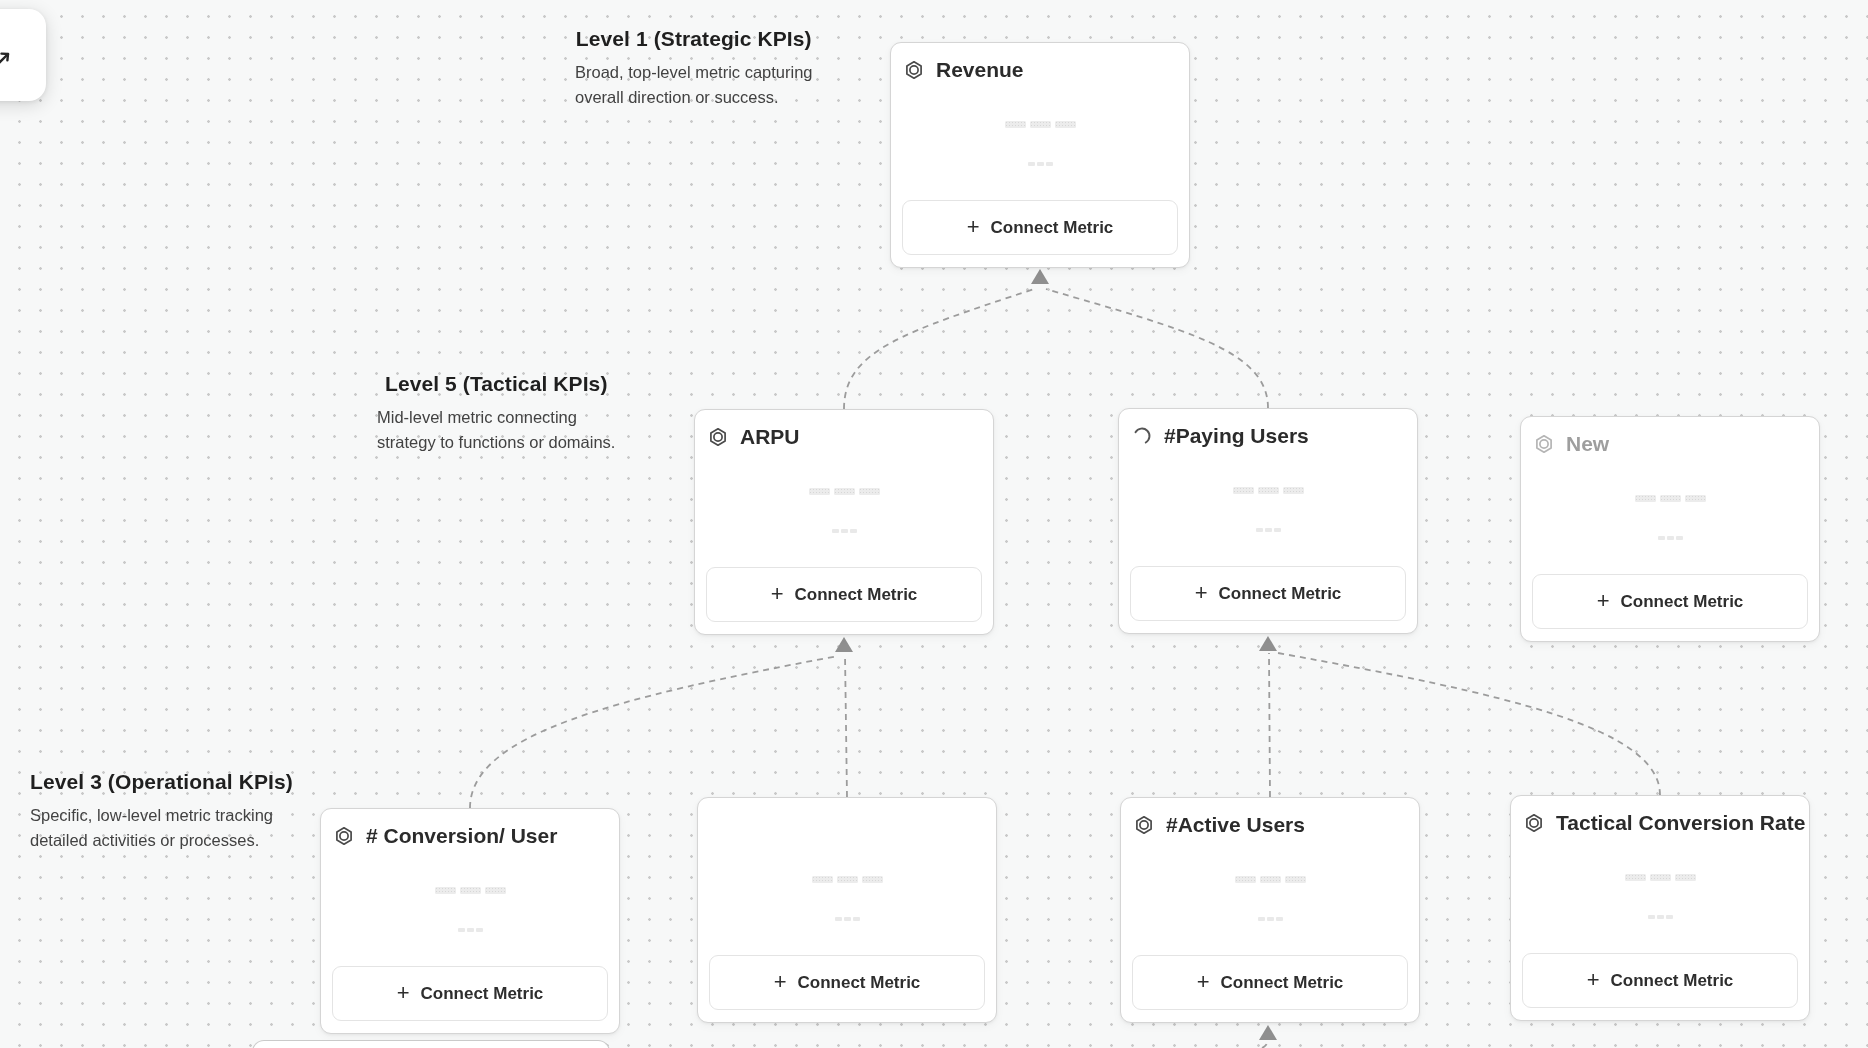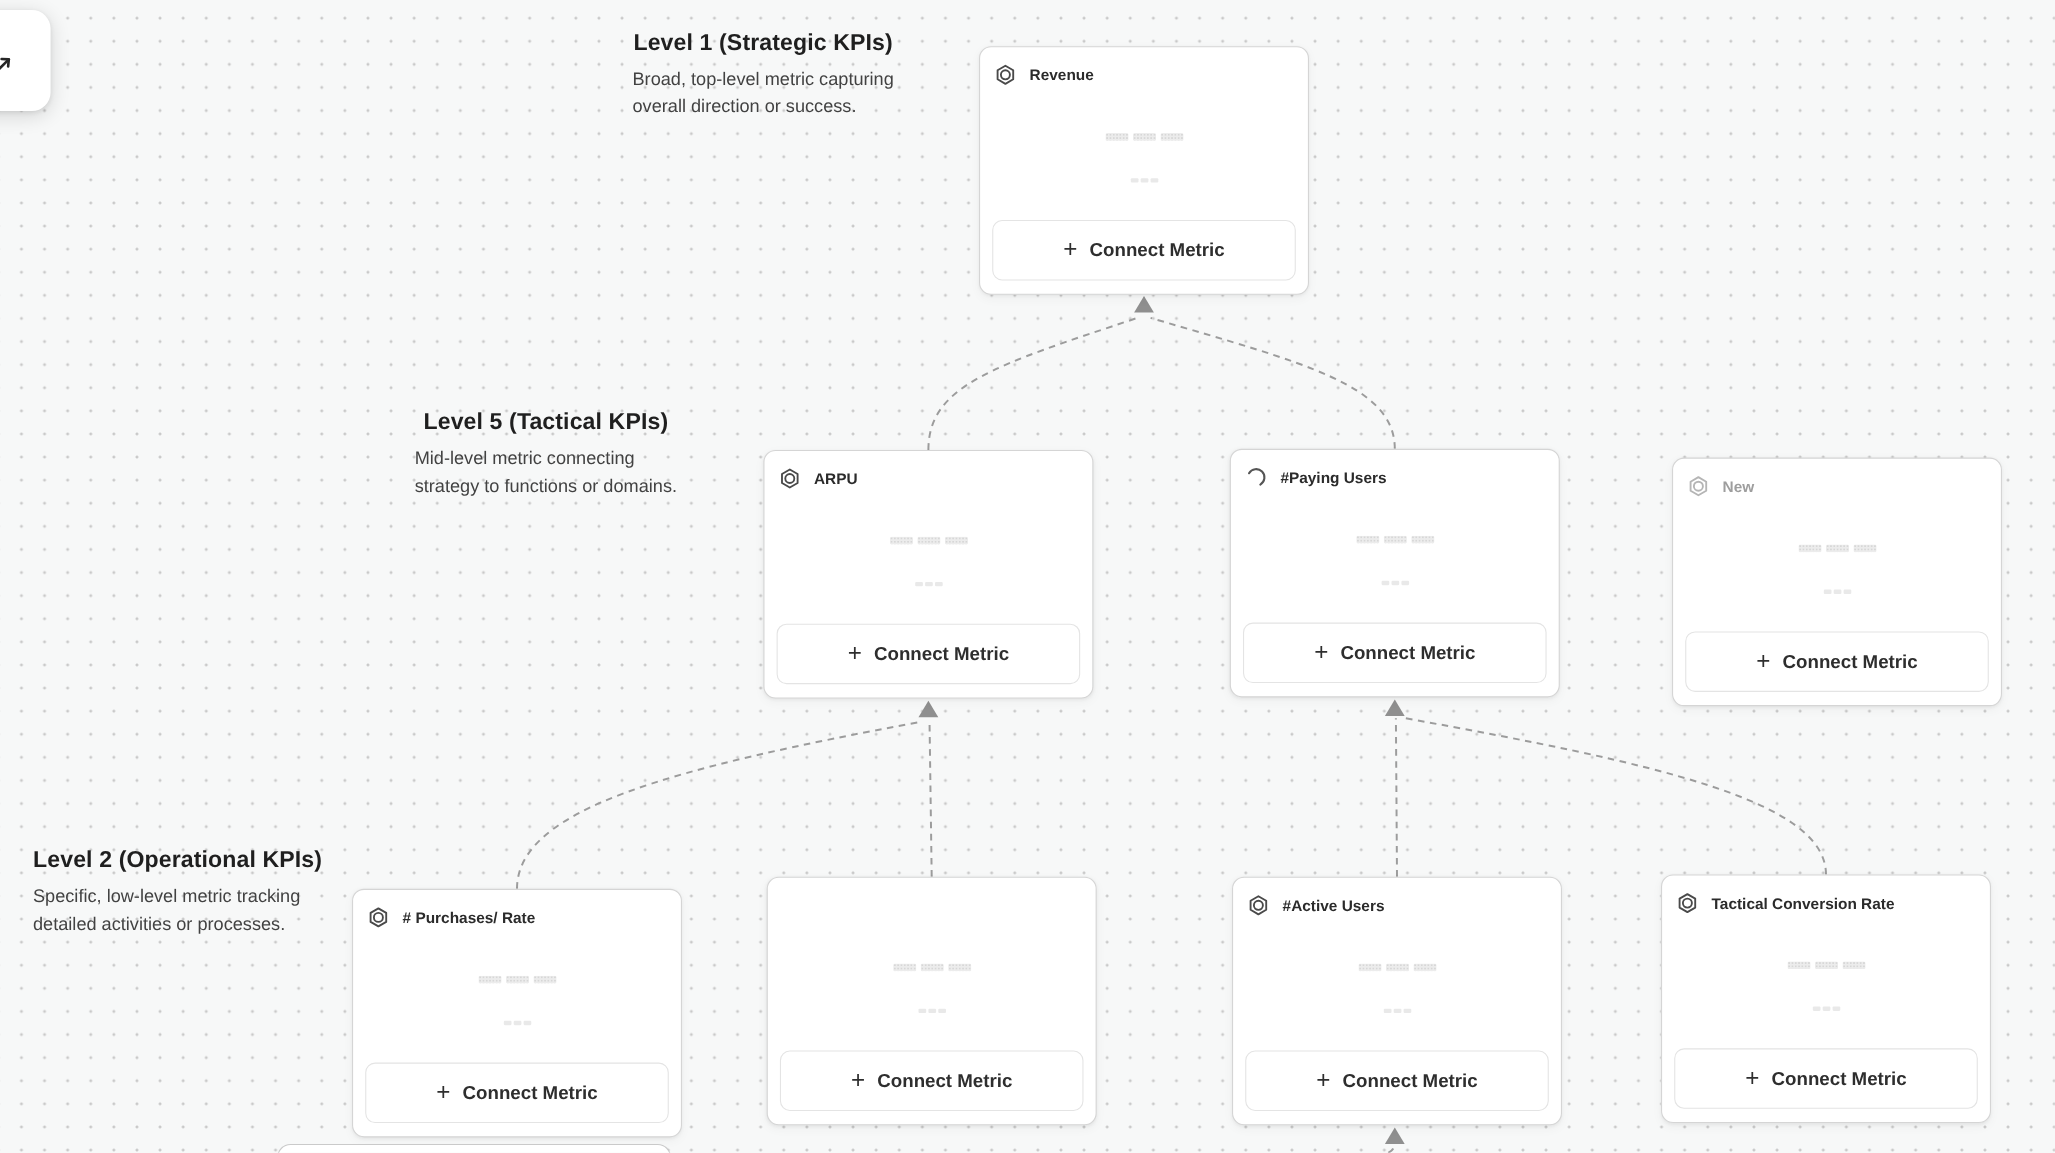--- a/index.html
+++ b/index.html
@@ -21,21 +21,21 @@
   .level-desc{margin:9px 0 0 0;font-size:16.5px;line-height:25px;color:#424242;white-space:pre-line;}
   
   .card{
     position:absolute;z-index:3;width:300px;height:226px;box-sizing:border-box;
     background:#fff;border:1px solid #d5d5d5;border-radius:11px;
     box-shadow:0 1px 3px rgba(0,0,0,.05),0 3px 10px rgba(0,0,0,.04);
     cursor:pointer;
   }
   .card-header{display:flex;align-items:center;gap:12px;padding:15px 14px 0 13px;}
   .icon-wrap{width:20px;height:20px;flex:0 0 20px;color:#4a4a4a;display:flex;align-items:center;justify-content:center;}
-  .card-title{font-size:14px;font-weight:bold;color:#2b2b2b;white-space:nowrap;}
+  .card-title{font-size:21px;font-weight:bold;color:#2b2b2b;white-space:nowrap;}
   .card.muted .icon-wrap{color:#b5b5b5;}
   .card.muted .card-title{color:#9e9e9e;}
   .sk-row{position:absolute;left:0;right:0;display:flex;justify-content:center;}
   .sk-row-1{top:78px;gap:4px;}
   .sk-row-1 i{
     display:block;width:21px;height:7px;border-radius:1.5px;
     background-color:#ececec;
     background-image:radial-gradient(#d7d7d7 34%,transparent 36%);
     background-size:3px 3px;
   }
@@ -88,21 +88,21 @@
   <h2 class="level-title">Level 1 (Strategic KPIs)</h2>
   <p class="level-desc">Broad, top-level metric capturing
 overall direction or success.</p>
 </div>
 <div class="level-label" style="left:377px;top:372px">
   <h2 class="level-title">Level 5 (Tactical KPIs)</h2>
   <p class="level-desc">Mid-level metric connecting
 strategy to functions or domains.</p>
 </div>
 <div class="level-label" style="left:30px;top:770px">
-  <h2 class="level-title">Level 2 (Operational KPIs)</h2>
+  <h2 class="level-title">Level 3 (Operational KPIs)</h2>
   <p class="level-desc">Specific, low-level metric tracking
 detailed activities or processes.</p>
 </div>
 
 <div class="card" style="left:890px;top:42px">
     <div class="card-header">
       <span class="icon-wrap">
         <svg width="20" height="20" viewBox="0 0 20 20">
           <path d="M10 1.8 L17.1 5.9 L17.1 14.1 L10 18.2 L2.9 14.1 L2.9 5.9 Z" fill="none" stroke="currentColor" stroke-width="1.7" stroke-linejoin="round"></path>
           <circle cx="10" cy="10" r="4.1" fill="none" stroke="currentColor" stroke-width="1.7"></circle>
@@ -200,21 +200,21 @@
     </button>
   </div>
 <div class="card" style="left:320px;top:808px">
     <div class="card-header">
       <span class="icon-wrap">
         <svg width="20" height="20" viewBox="0 0 20 20">
           <path d="M10 1.8 L17.1 5.9 L17.1 14.1 L10 18.2 L2.9 14.1 L2.9 5.9 Z" fill="none" stroke="currentColor" stroke-width="1.7" stroke-linejoin="round"></path>
           <circle cx="10" cy="10" r="4.1" fill="none" stroke="currentColor" stroke-width="1.7"></circle>
         </svg>
       </span>
-      <span class="card-title"># Purchases/ Rate</span>
+      <span class="card-title"># Conversion/ User</span>
     </div>
     <div class="sk-row sk-row-1">
       <i></i>
       <i></i>
       <i></i>
     </div>
     <div class="sk-row sk-row-2">
       <i></i>
       <i></i>
       <i></i>

